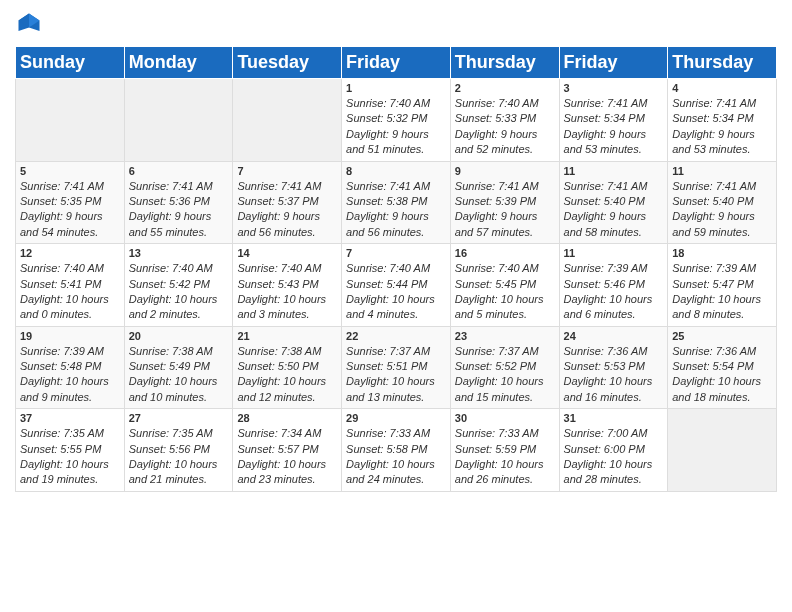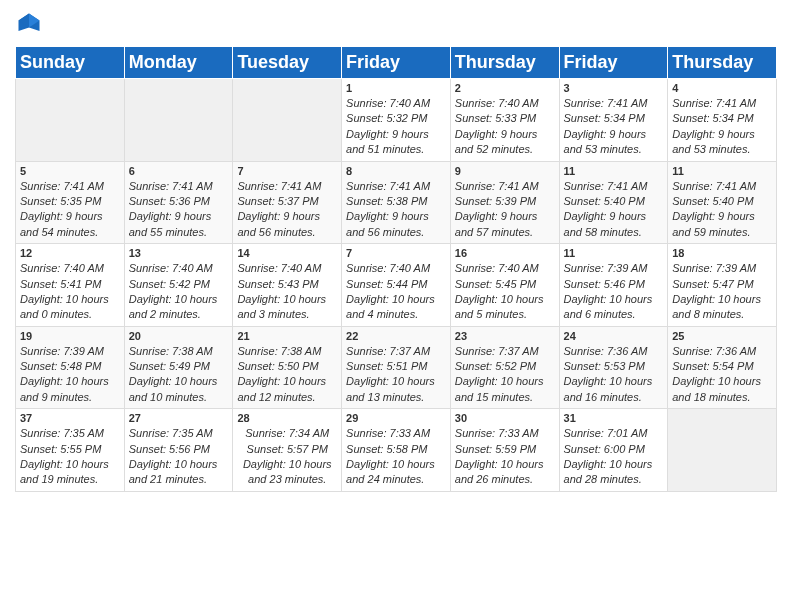--- a/index.html
+++ b/index.html
@@ -329,42 +329,42 @@
           </td>
           <td>
             <span class="day-num">27</span>
             <div class="day-info" style="white-space: pre-line;">Sunrise: 7:35 AM
 Sunset: 5:56 PM
 Daylight: 10 hours
 and 21 minutes.</div>
           </td>
           <td>
             <span class="day-num">28</span>
-            <div class="day-info" style="white-space: pre-line; text-align: center;">Sunrise: 7:34 AM
+            <div class="day-info" style="white-space: pre-line;">Sunrise: 7:34 AM
 Sunset: 5:57 PM
 Daylight: 10 hours
 and 23 minutes.</div>
           </td>
           <td>
             <span class="day-num">29</span>
             <div class="day-info" style="white-space: pre-line;">Sunrise: 7:33 AM
 Sunset: 5:58 PM
 Daylight: 10 hours
 and 24 minutes.</div>
           </td>
           <td>
             <span class="day-num">30</span>
             <div class="day-info" style="white-space: pre-line;">Sunrise: 7:33 AM
 Sunset: 5:59 PM
 Daylight: 10 hours
 and 26 minutes.</div>
           </td>
           <td>
             <span class="day-num">31</span>
-            <div class="day-info" style="white-space: pre-line;">Sunrise: 7:01 AM
+            <div class="day-info" style="white-space: pre-line;">Sunrise: 7:00 AM
 Sunset: 6:00 PM
 Daylight: 10 hours
 and 28 minutes.</div>
           </td>
           <td class="empty"></td>
         </tr>
       </tbody>
   </table>
 </div>
 

